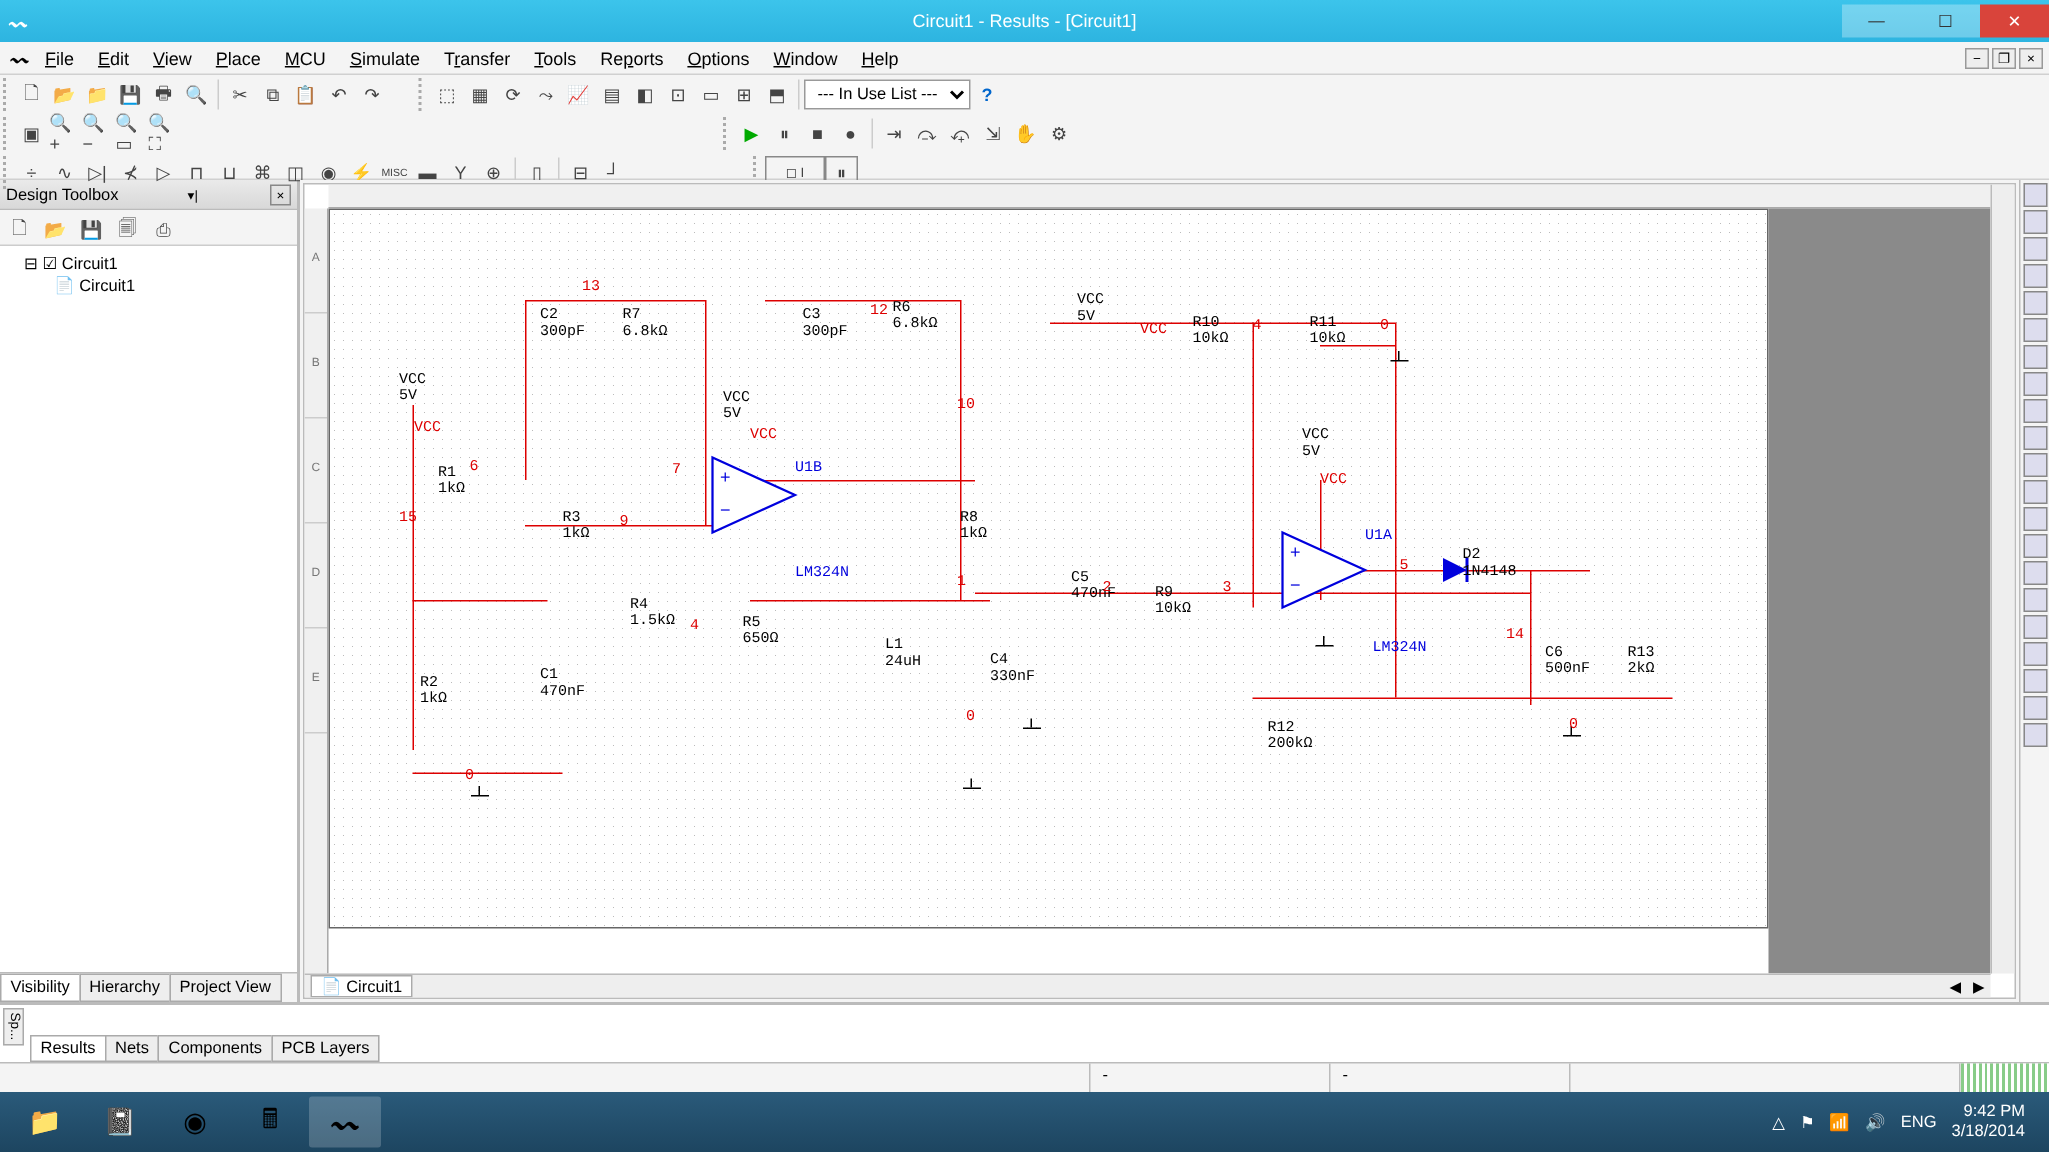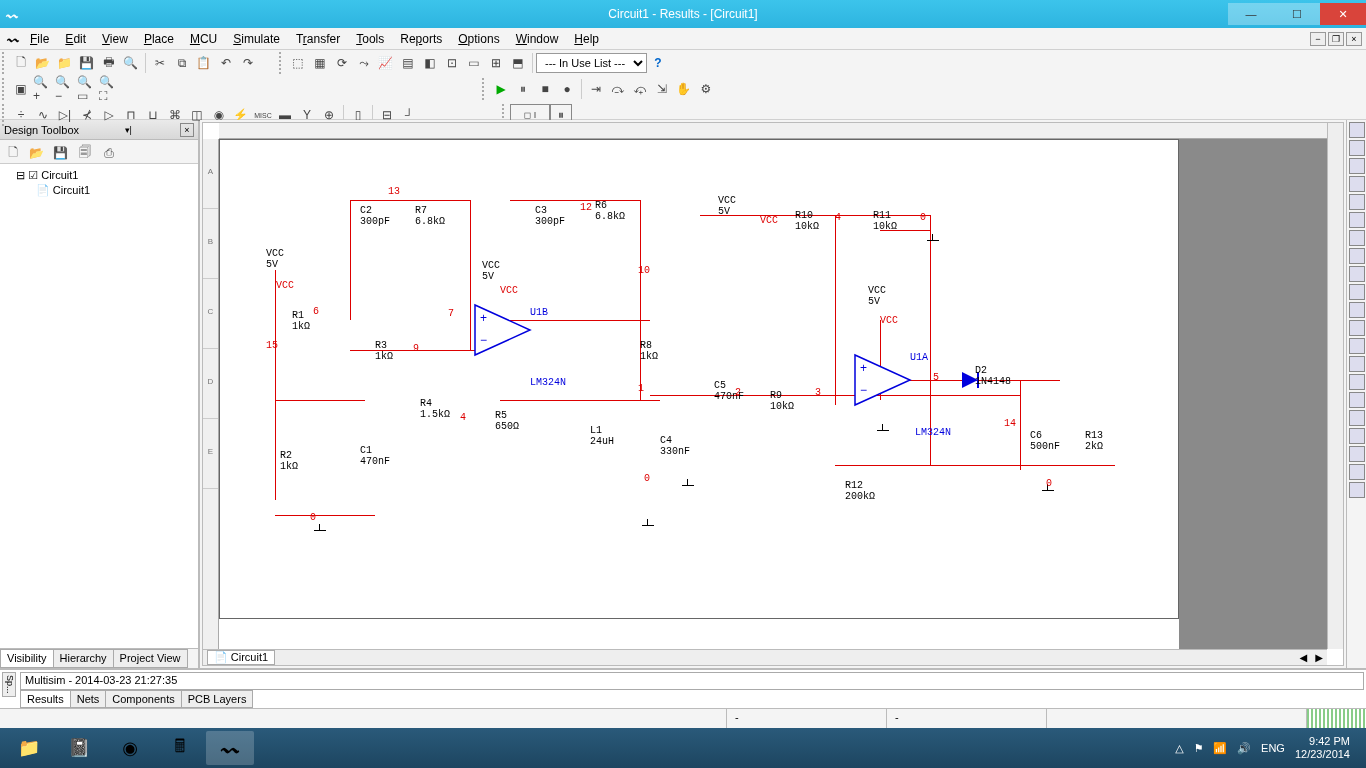--- a/index.html
+++ b/index.html
@@ -407,21 +407,20 @@
       <div class="instr"></div>
       <div class="instr"></div>
       <div class="instr"></div>
       <div class="instr"></div>
     </div>
   </div>
 </div>
 
 <div class="logpane">
   <div class="vtab">Sp...</div>
-  <div class="linner">Multisim  -  2014-03-23 21:27:35</div>
   <div class="ltabs">
     <div class="tab active">Results</div>
     <div class="tab">Nets</div>
     <div class="tab">Components</div>
     <div class="tab">PCB Layers</div>
   </div>
 </div>
 
 <div class="statusbar">
   <div class="cell"></div>
@@ -438,16 +437,16 @@
   <div class="taskbtn">🖩</div>
   <div class="taskbtn active">〰</div>
   <div class="tray">
     <span>△</span>
     <span>⚑</span>
     <span>📶</span>
     <span>🔊</span>
     <span>ENG</span>
     <div class="clock">
       <div>9:42 PM</div>
-      <div>12/23/2014</div>
+      <div>3/18/2014</div>
     </div>
   </div>
 </div>
 
 </body></html>

